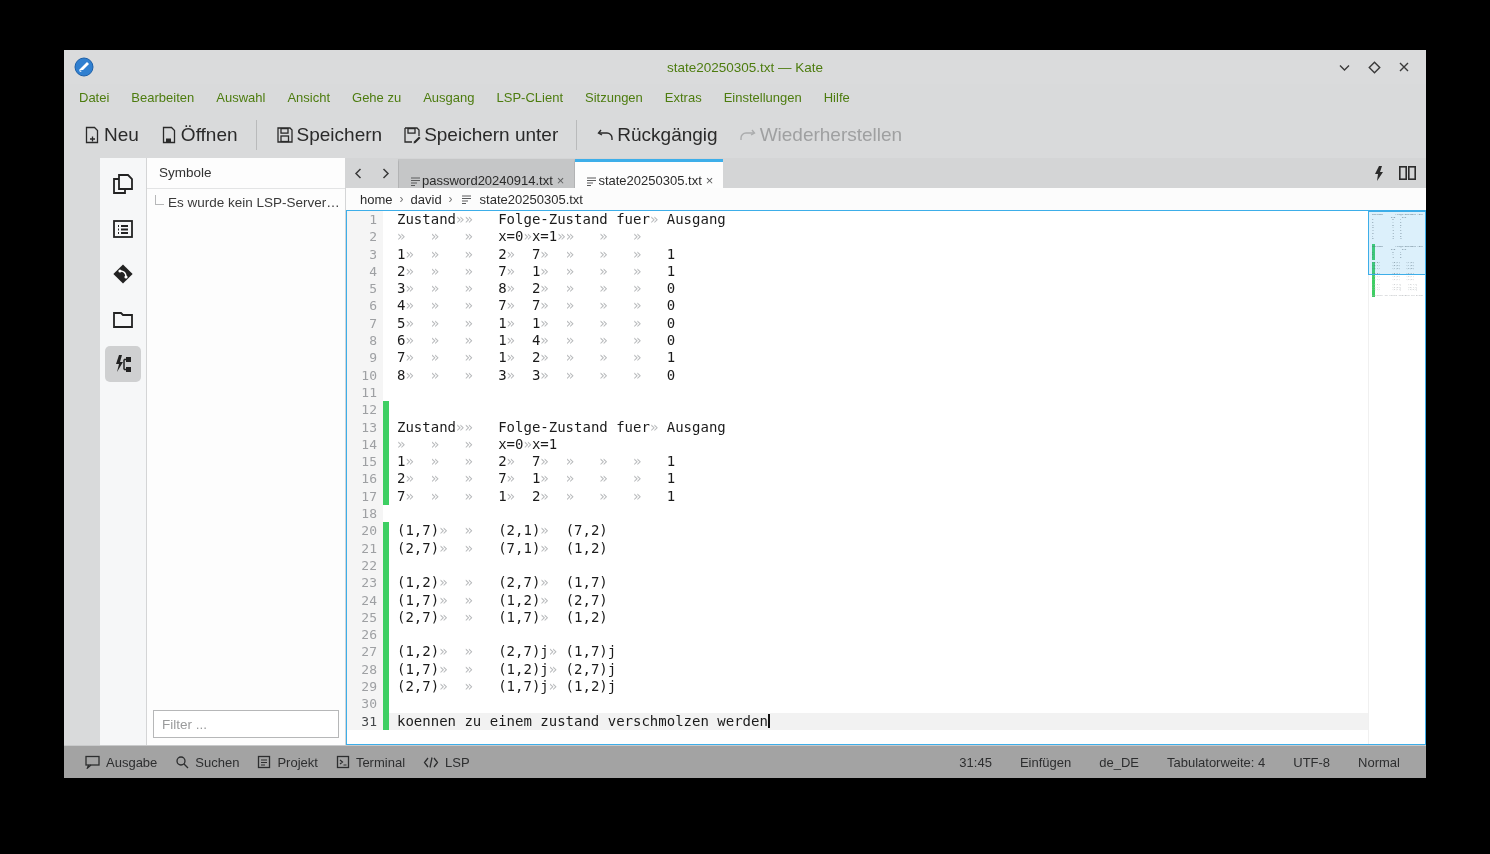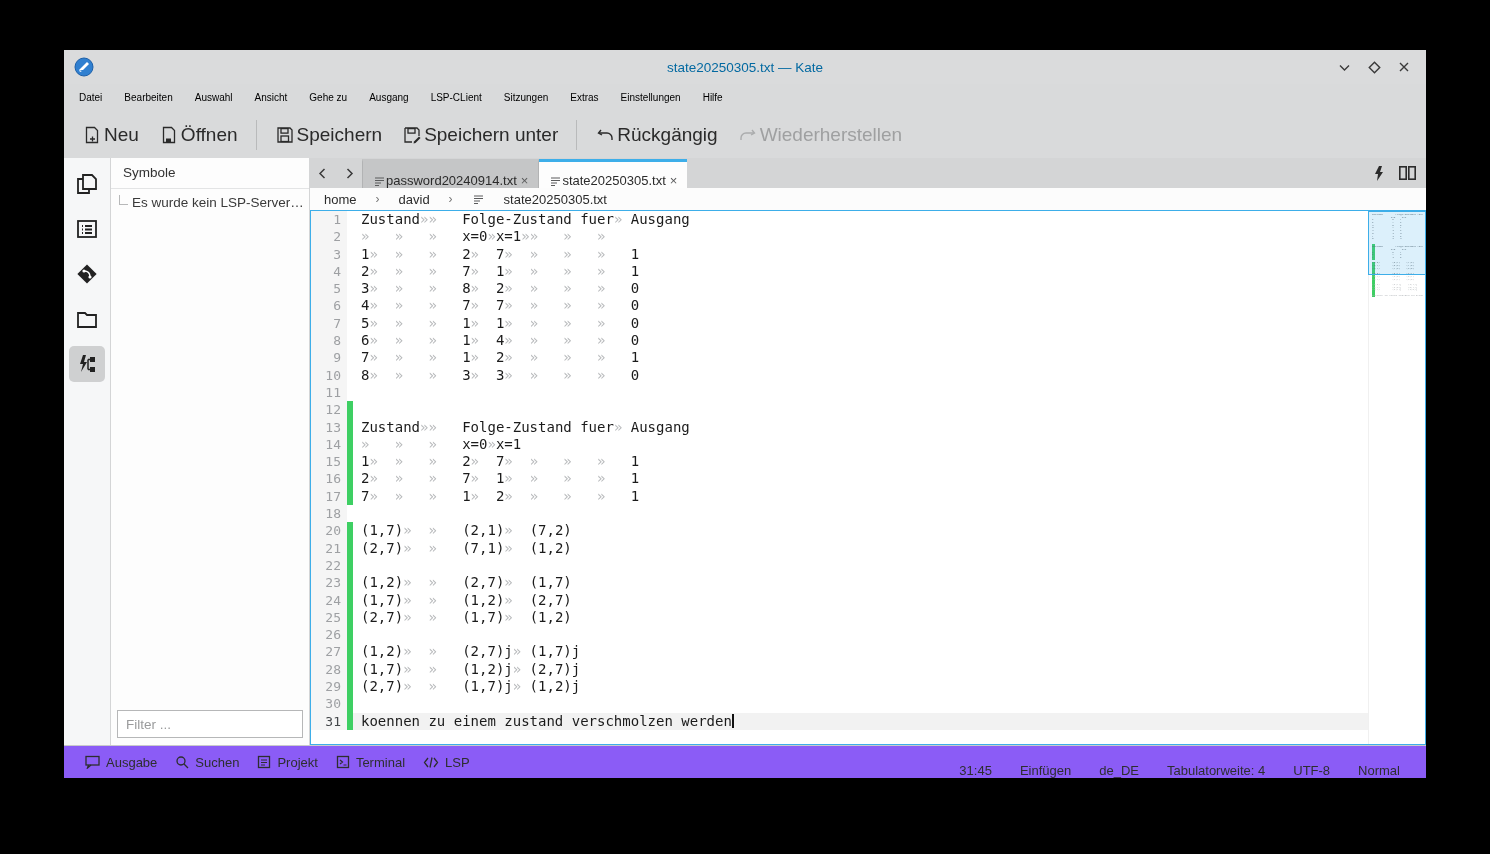--- a/index.html
+++ b/index.html
@@ -3,34 +3,34 @@
 <meta charset="utf-8">
 <style>
   html,body{margin:0;padding:0;}
   body{width:1490px;height:854px;background:#000;position:relative;overflow:hidden;
        font-family:"Liberation Sans",sans-serif;-webkit-font-smoothing:antialiased;}
   .window{position:absolute;left:64px;top:50px;width:1362px;height:728px;background:#d9dadb;
           display:flex;flex-direction:column;}
   
   .titlebar{height:34px;display:flex;align-items:center;position:relative;background:#dadbdc;flex:0 0 auto;}
   .appicon{width:20px;height:20px;margin-left:10px;}
-  .title{position:absolute;left:0;right:0;text-align:center;font-size:13.5px;color:#0369a1;pointer-events:none;}
+  .title{position:absolute;left:0;right:0;text-align:center;font-size:13.5px;color:#4d7c0f;pointer-events:none;}
   .winctl{margin-left:auto;display:flex;align-items:center;gap:10px;padding-right:12px;z-index:2;}
   .winbtn{width:20px;height:20px;display:flex;align-items:center;justify-content:center;cursor:default;}
   
   .menubar{height:28px;display:flex;align-items:center;padding-left:4px;flex:0 0 auto;}
-  .menuitem{padding:0 11px;font-size:10px;color:#000000;line-height:28px;}
+  .menuitem{padding:0 11px;font-size:13px;color:#4d7c0f;line-height:28px;}
   
   .toolbar{height:46px;display:flex;align-items:center;padding-left:8px;flex:0 0 auto;}
   .tbtn{display:flex;align-items:center;gap:2px;padding:7px 10px;border-radius:3px;font-size:19px;color:#2a2a2a;}
   .tbtn.disabled{color:#9fa0a1;}
   .tbtn.disabled svg *{stroke:#abacad;}
   .tsep{width:1px;height:30px;background:#b9babb;margin:0 8px;}
   
-  .main{flex:1 1 auto;display:flex;min-height:0;background:#ffffff;}
+  .main{flex:1 1 auto;display:flex;min-height:0;background:#ffffff;margin-left:36px;}
   .iconstrip{width:46px;background:#f6f7f8;border-right:1px solid #d4d5d6;display:flex;flex-direction:column;align-items:center;padding-top:8px;gap:9px;flex:0 0 auto;}
   .sbtn{width:36px;height:36px;display:flex;align-items:center;justify-content:center;border-radius:5px;}
   .sbtn.active{background:#cfd0d1;}
   .sidepanel{width:198px;border-right:1px solid #d4d5d6;display:flex;flex-direction:column;background:#fdfdfd;flex:0 0 auto;}
   .panelhead{height:30px;line-height:30px;padding-left:12px;font-size:13.5px;color:#333;border-bottom:1px solid #e3e4e5;flex:0 0 auto;}
   .treeitem{display:flex;align-items:center;padding:6px 4px 0 6px;font-size:13.5px;color:#3a3a3a;white-space:nowrap;overflow:hidden;}
   .treebranch{width:8px;height:9px;border-left:1px solid #b7b8b9;border-bottom:1px solid #b7b8b9;margin:-6px 4px 0 2px;flex:0 0 auto;}
   .treelabel{overflow:hidden;text-overflow:ellipsis;}
   .panelspacer{flex:1 1 auto;}
   .filterwrap{padding:5px 6px 7px 6px;flex:0 0 auto;}
@@ -38,21 +38,21 @@
   .filterinput::placeholder{color:#9a9b9c;}
   
   .editorcol{flex:1 1 auto;display:flex;flex-direction:column;min-width:0;}
   .tabbar{height:30px;background:#d4d5d6;display:flex;align-items:flex-end;flex:0 0 auto;}
   .navarrows{display:flex;align-items:center;height:30px;padding:0 6px;gap:14px;}
   .tab{display:flex;align-items:flex-end;height:29px;padding:0 10px;font-size:13px;color:#2b2b2b;border-top:3px solid transparent;box-sizing:border-box;}
   .tab.inactive{background:#c5c6c7;border-left:1px solid #b2b3b4;border-right:1px solid #b2b3b4;}
   .tab.active{background:#fdfdfd;border-top:3px solid var(--accent);}
   .tabclose{color:#5a5b5c;font-size:13px;margin-left:4px;}
   .tabbar-right{margin-left:auto;display:flex;align-items:center;height:30px;gap:14px;padding-right:10px;}
-  .breadcrumb{height:22px;background:#fcfcfc;display:flex;align-items:center;font-size:13px;color:#2b2b2b;padding-left:14px;gap:19px;flex:0 0 auto;}
+  .breadcrumb{height:22px;background:#fcfcfc;display:flex;align-items:center;font-size:13px;color:#2b2b2b;padding-left:14px;gap:7px;flex:0 0 auto;}
   .crumbsep{color:#777;font-size:12px;}
   
   .editorview{flex:1 1 auto;display:flex;border:1px solid var(--accent);min-height:0;background:#fff;box-sizing:border-box;}
   .rowsarea{flex:1 1 auto;overflow:hidden;min-width:0;font-family:"DejaVu Sans Mono",monospace;font-size:14px;line-height:17.3px;}
   .row{display:flex;height:17.3px;white-space:pre;}
   .num{width:30px;flex:0 0 auto;text-align:right;color:#9ea0a3;background:#f5f5f5;padding-right:6px;font-size:13px;}
   .row.current .num{color:#44474a;}
   .mod{width:6px;flex:0 0 auto;background:#fff;}
   .mod.green{background:var(--modgreen);}
   .code{flex:1 1 auto;padding-left:8px;color:#1b1b1b;}
@@ -61,21 +61,21 @@
   .cursor{display:inline-block;width:2px;height:14px;background:#111;vertical-align:-2px;}
   
   .minimap{width:56px;flex:0 0 auto;position:relative;background:#fff;border-left:1px solid #f0f0f0;}
   .minimap-inner{position:absolute;top:3px;left:3px;right:2px;}
   .mini-line{height:2.7px;font-family:"DejaVu Sans Mono",monospace;font-size:2.6px;line-height:2.7px;
              white-space:pre;overflow:hidden;color:#565b60;}
   .mini-line.dim{color:#a9adb1;}
   .mini-line.green{box-shadow:inset 3px 0 0 var(--modgreen);}
   .mini-viewport{position:absolute;top:0;left:-1px;right:-1px;height:62px;background:rgba(61,174,233,.18);border:1px solid var(--accent);}
   
-  .statusbar{height:32px;background:#8b5cf6;border-top:1px solid #c9cacb;display:flex;align-items:flex-end;padding:0 12px;font-size:13px;color:#2d2e2f;flex:0 0 auto;}
+  .statusbar{height:32px;background:#a3a3a3;border-top:1px solid #c9cacb;display:flex;align-items:center;padding:0 12px;font-size:13px;color:#2d2e2f;flex:0 0 auto;}
   .stoggle{display:flex;align-items:center;gap:6px;padding:0 9px;height:32px;}
   .sright{margin-left:auto;display:flex;align-items:center;gap:0;}
   .sfield{padding:0 14px;}
   svg{display:block;}
 </style>
 </head>
 <body>
 
 <div class="window">
 

